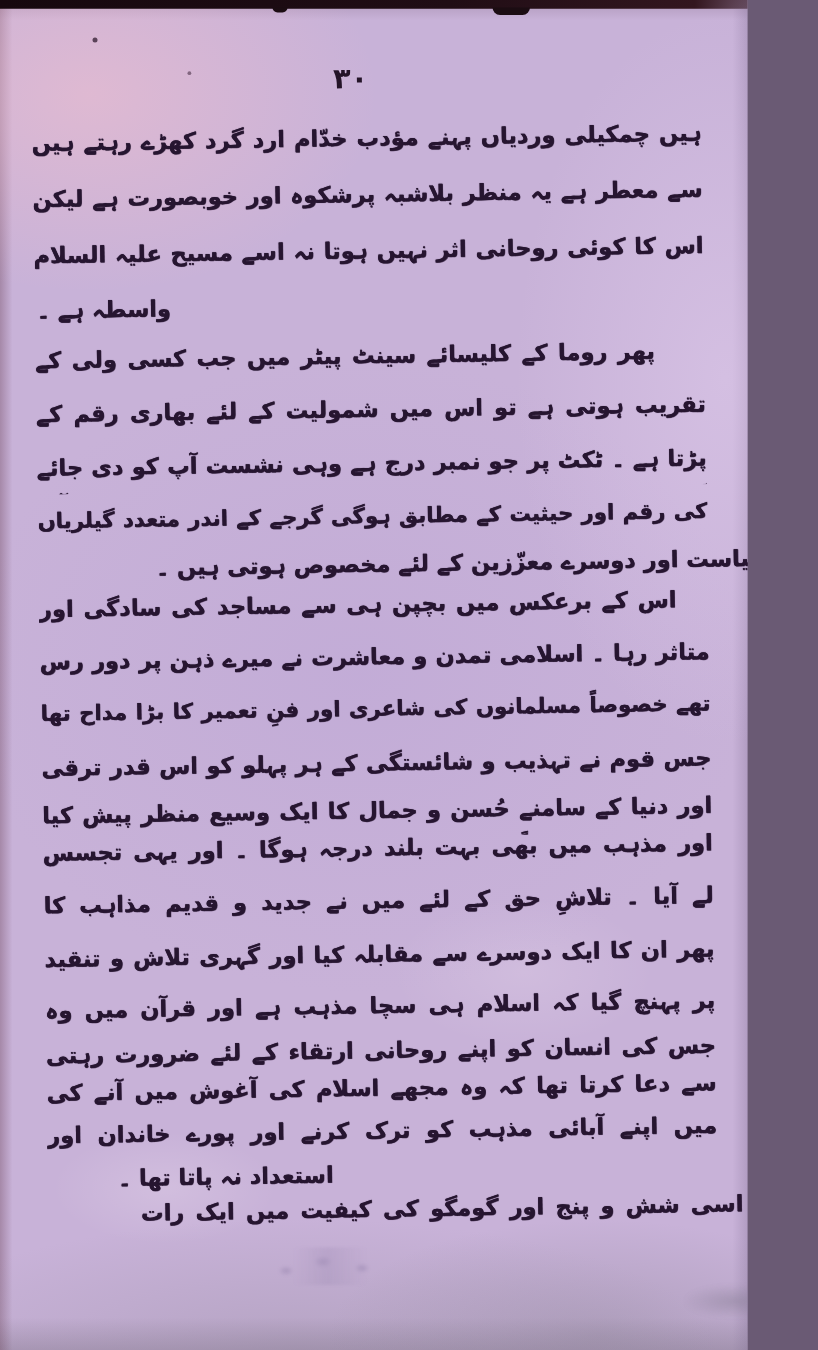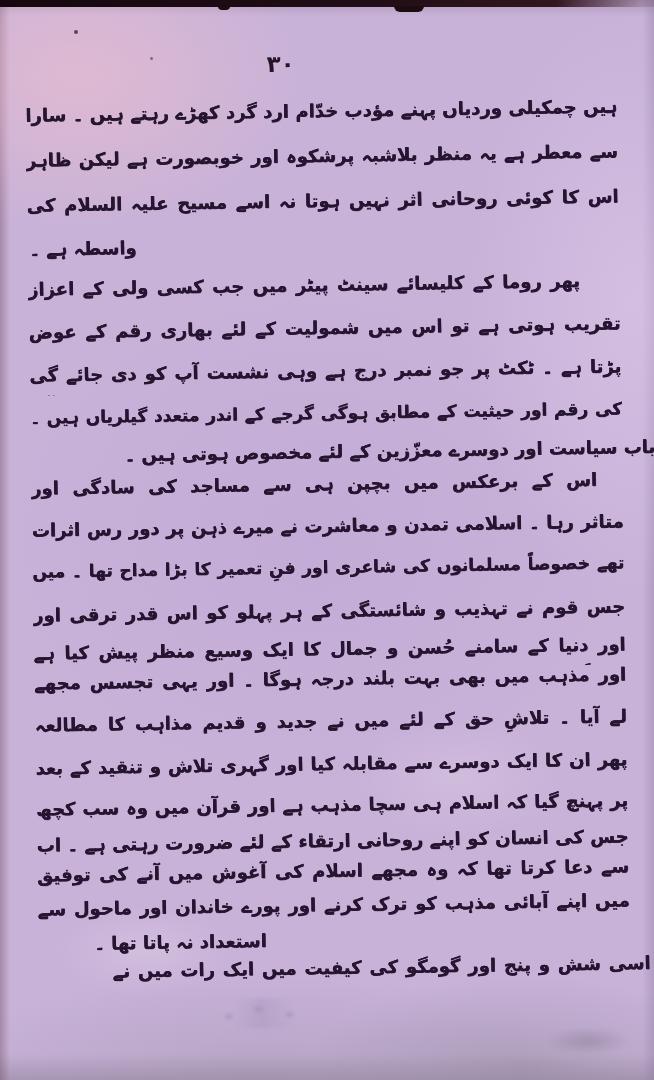--- a/index.html
+++ b/index.html
@@ -1,17 +1,17 @@
 <!DOCTYPE html>
 <html><head>
 <meta charset="utf-8">
 <style>
   html,body{margin:0;padding:0;background:#6a5a74;}
   .page{
-    position:relative;width:654px;height:1080px;overflow:hidden;
+    position:relative;width:598px;height:1080px;overflow:hidden;
     font-family:"DejaVu Sans",sans-serif;
     background-color:#c8b2d8;
     background-image:
       radial-gradient(ellipse 320px 220px at 12% 7%, rgba(238,190,206,.60), rgba(238,190,206,0) 72%),
       radial-gradient(ellipse 240px 420px at 97% 28%, rgba(224,204,236,.50), rgba(224,204,236,0) 70%),
       radial-gradient(ellipse 420px 340px at 48% 50%, rgba(186,163,213,.40), rgba(186,163,213,0) 75%),
       radial-gradient(ellipse 300px 130px at 80% 99%, rgba(138,130,148,.40), rgba(138,130,148,0) 72%),
       radial-gradient(ellipse 480px 150px at 40% 100%, rgba(145,136,155,.35), rgba(145,136,155,0) 70%),
       radial-gradient(ellipse 120px 60px at 22% 88%, rgba(255,245,250,.18), rgba(255,245,250,0) 75%),
       radial-gradient(ellipse 140px 80px at 70% 72%, rgba(255,245,250,.15), rgba(255,245,250,0) 75%),

